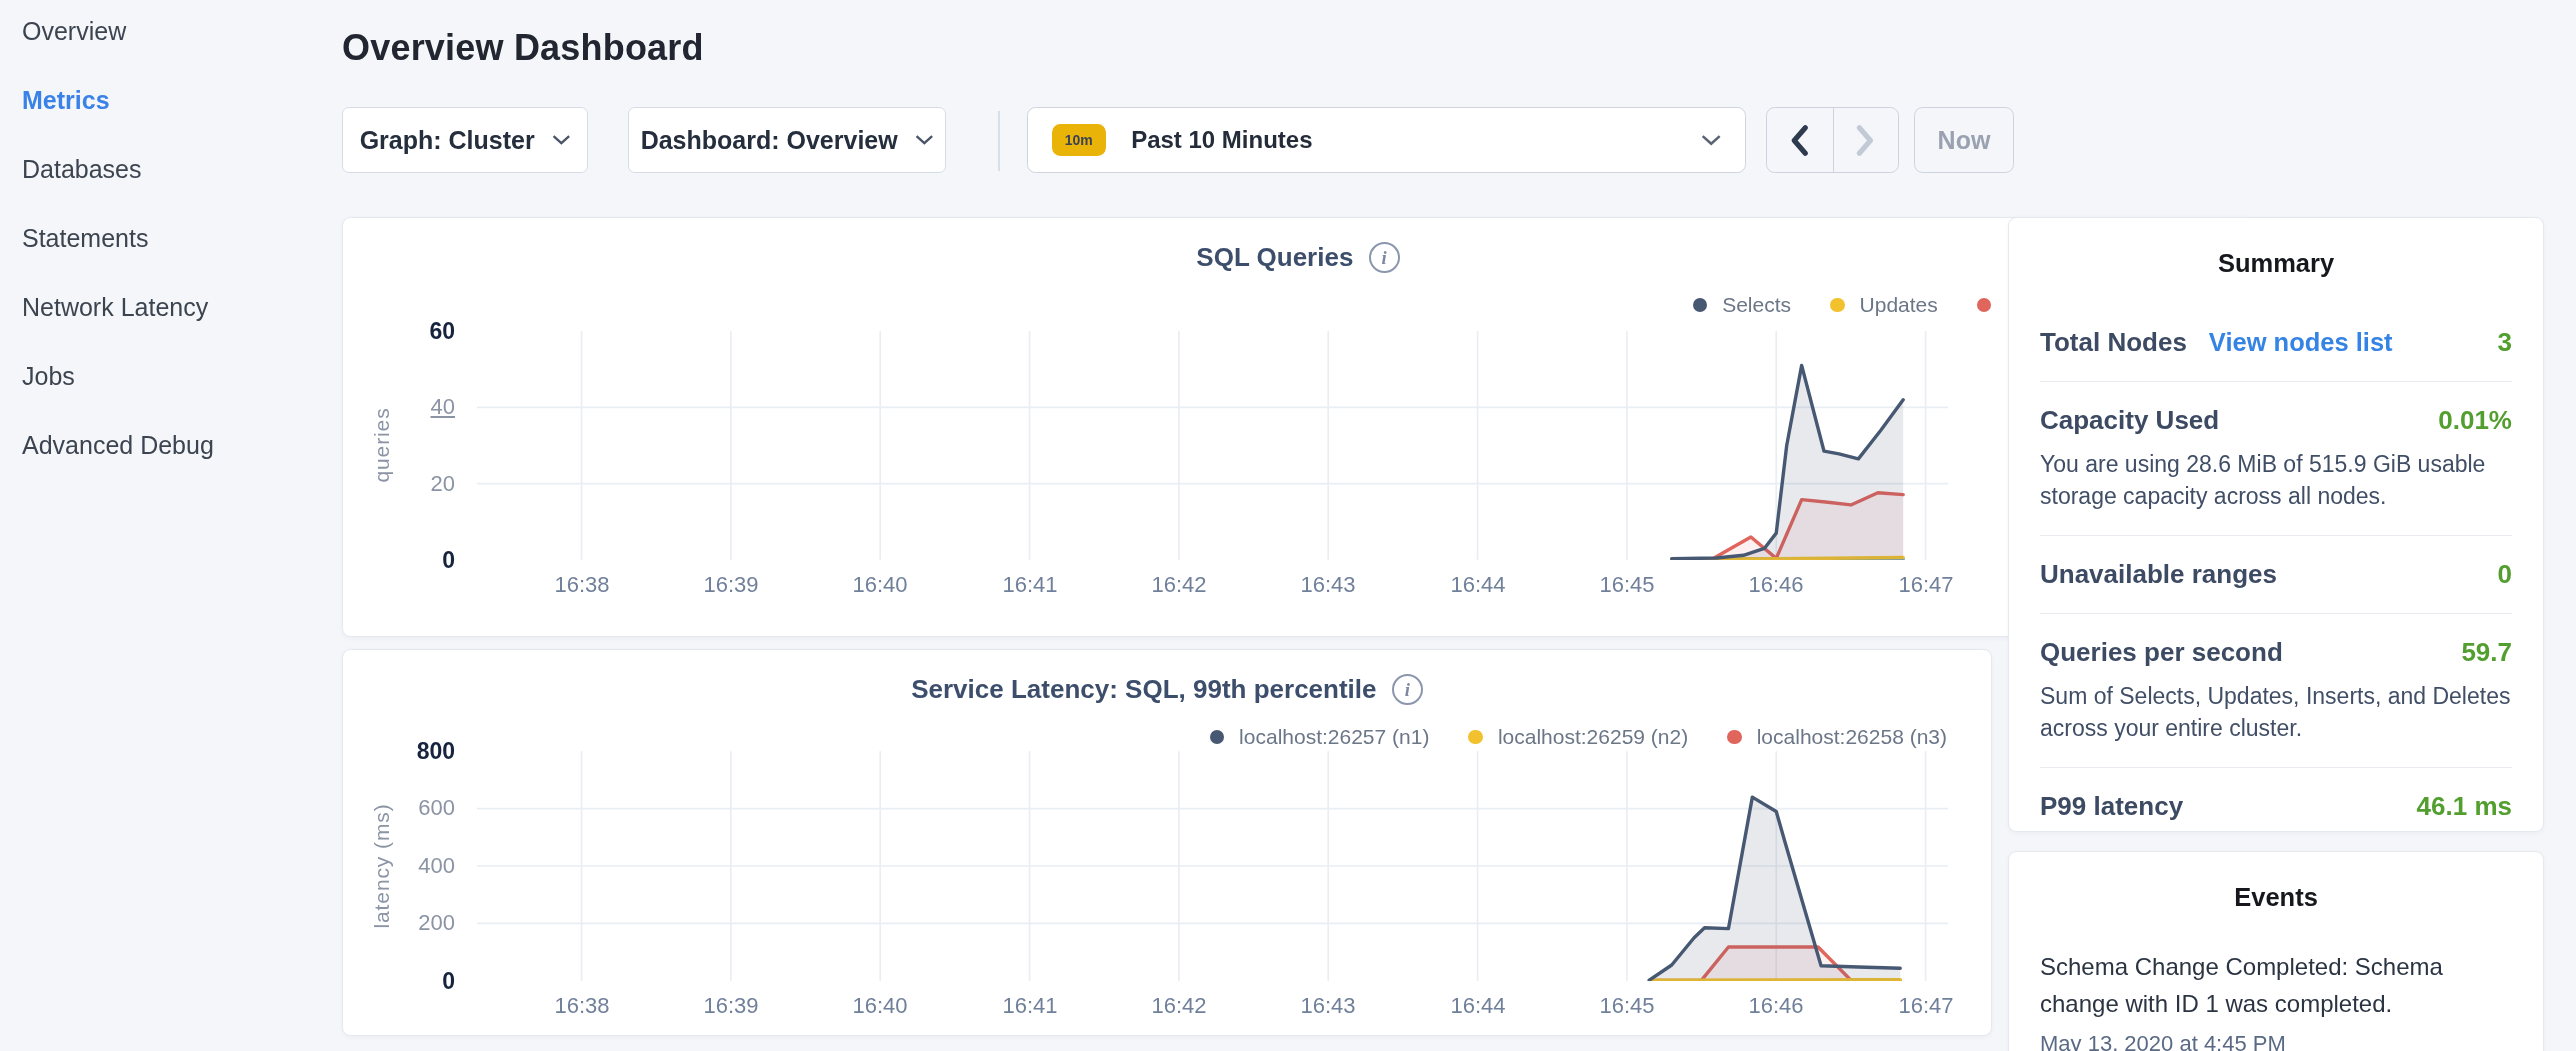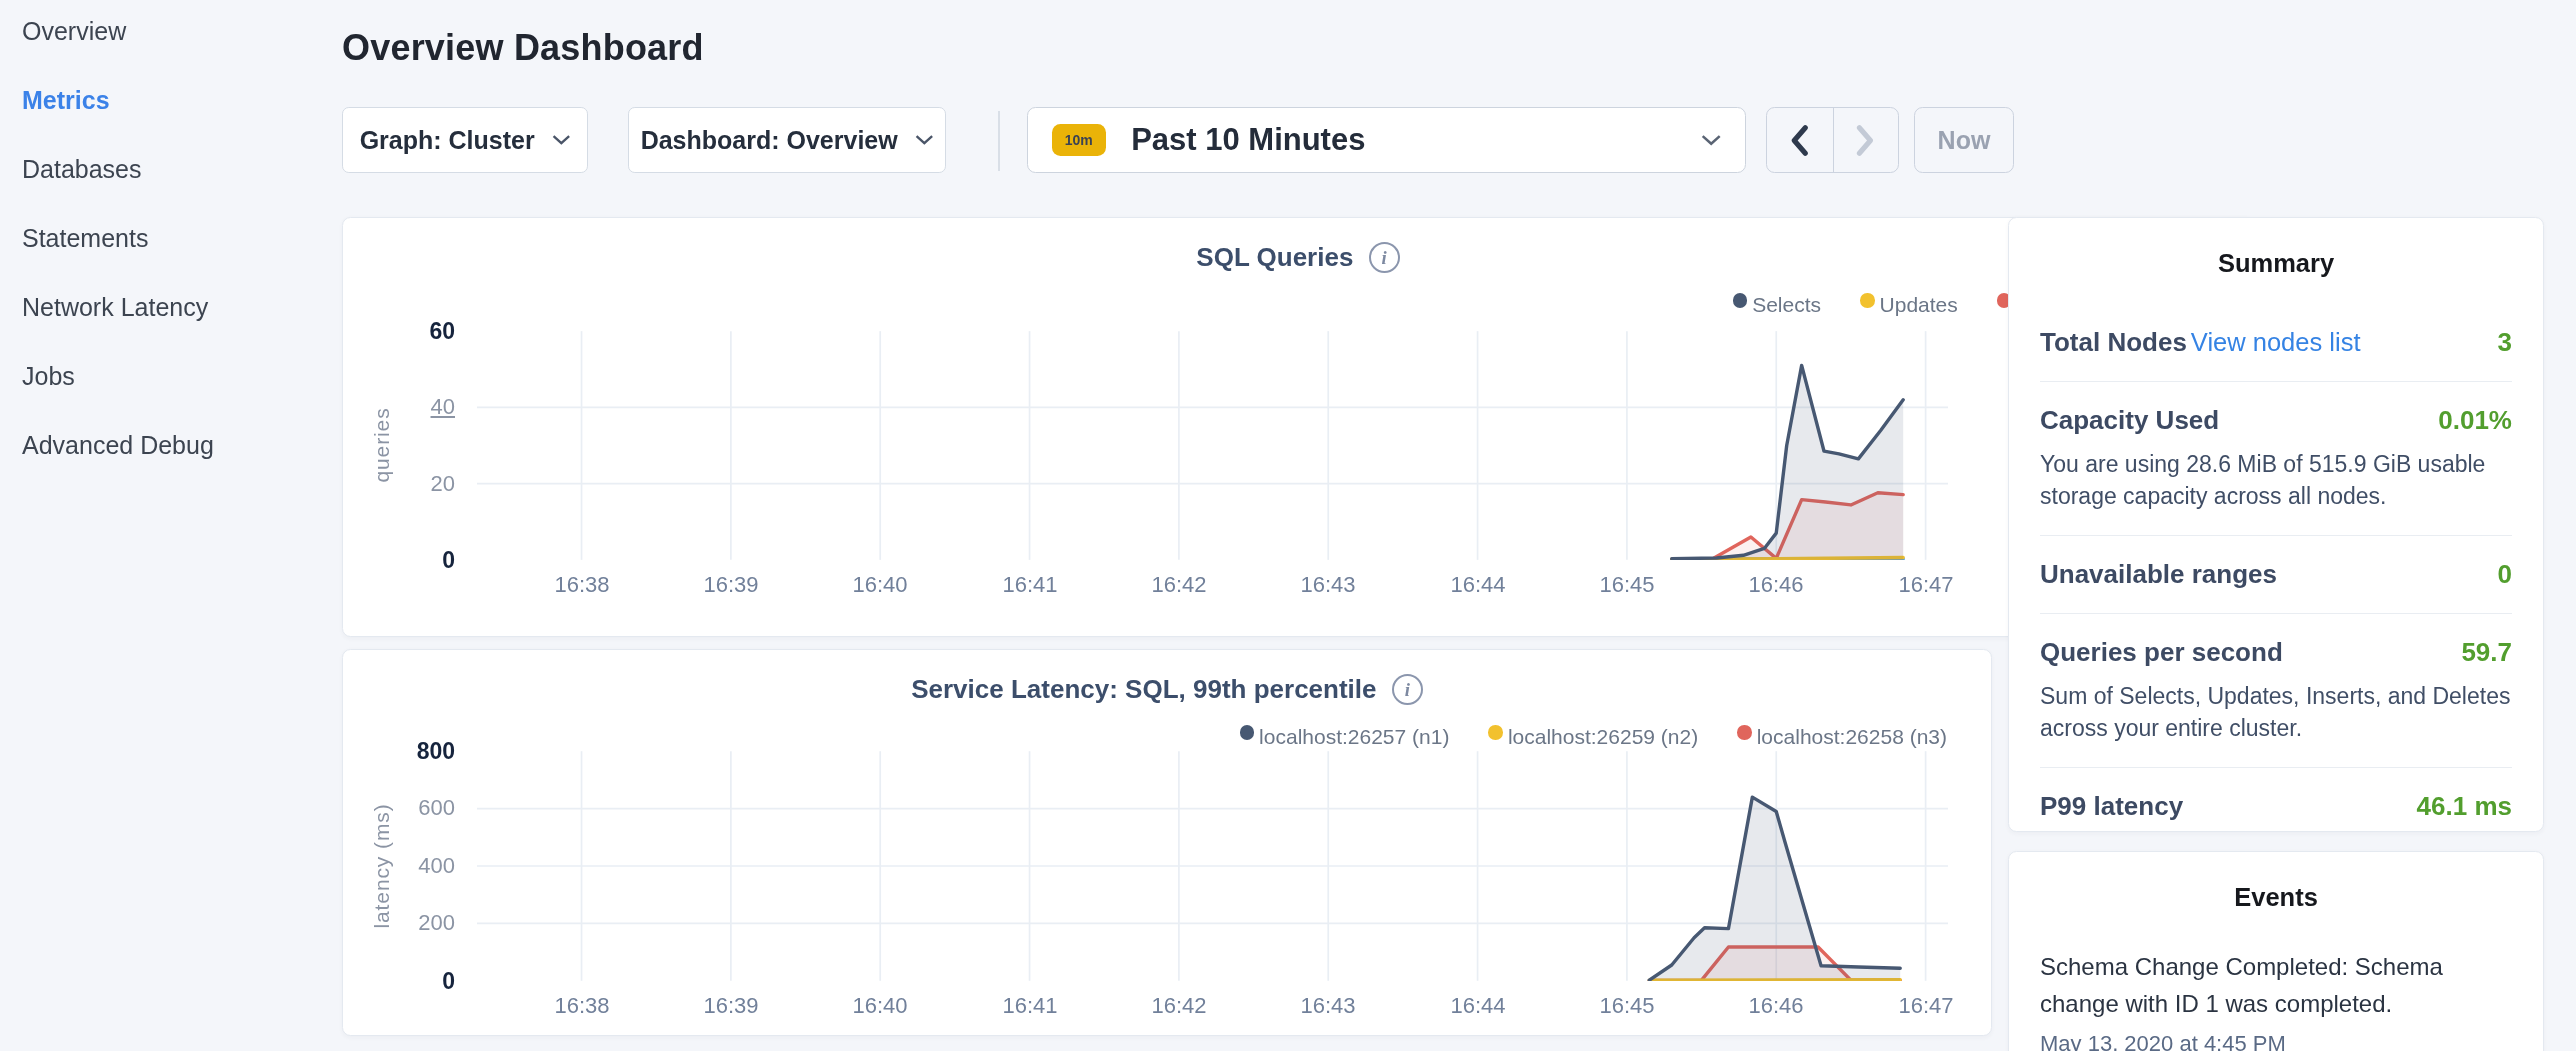--- a/index.html
+++ b/index.html
@@ -16,60 +16,60 @@
   .page-title { position:absolute; left:342px; top:27px; font-size:36px; font-weight:600; color:#212630; letter-spacing:0.2px; }
   .dd { position:absolute; top:107px; height:66px; background:#fff; border:1.7px solid #d5dce5; border-radius:6.8px;
         display:flex; align-items:center; justify-content:center; gap:17px; font-size:25px; font-weight:700; color:#252e3c; cursor:pointer; }
   .dd-graph { left:342px; width:246px; }
   .dd-dash  { left:628px; width:318px; }
   .chev { color:#4a5568; display:inline-flex; }
   .vdivider { position:absolute; left:998px; top:111px; width:1.7px; height:60px; background:#d9dfe7; }
   .time-box { position:absolute; left:1027px; top:107px; width:719px; height:66px; background:#fff; border:1.7px solid #cdd4de; border-radius:8.5px;
               display:flex; align-items:center; padding:0 24px; cursor:pointer; }
   .tw-badge { background:#eab308; border-radius:8.5px; padding:7.7px 12.8px; font-size:14px; font-weight:700; color:#3a4254;text-align:center; }
-  .tw-label { margin-left:25.5px; font-size:31px; font-weight:700; color:#242c3a; }
+  .tw-label { margin-left:25.5px; font-size:24px; font-weight:700; color:#242c3a; }
   .time-box .chev { margin-left:auto; color:#5a6474; }
   .arrow-group { position:absolute; left:1766px; top:107px; width:133px; height:66px; border:1.7px solid #ccd3df; border-radius:8.5px; display:flex; }
   .arrow-btn { width:50%; display:flex; align-items:center; justify-content:center; background:transparent; border:none; cursor:pointer; }
   .arrow-btn + .arrow-btn { border-left:1.7px solid #ccd3df; }
   .now-btn { position:absolute; left:1914px; top:107px; width:100px; height:66px; border:1.7px solid #ccd3df; border-radius:8.5px; background:transparent;
              font-family:"Liberation Sans",sans-serif; font-size:25px; font-weight:700; color:#9aa2b1; cursor:pointer; }
 
   
   .panel { position:absolute; background:#fff; border:1.7px solid #e4e9f0; border-radius:8.5px; box-shadow:0 1.7px 4.3px rgba(40,50,70,0.04); }
   .chart-panel-1 { left:342px; top:217px; width:1912px; height:420px; }
   .chart-panel-2 { left:342px; top:649px; width:1650px; height:387px; }
   .summary-panel { left:2008px; top:217px; width:536px; height:615px; }
   .events-panel  { left:2008px; top:851px; width:536px; height:255px; }
 
   
   .chart-head { position:absolute; top:24px; left:0; right:0; display:flex; justify-content:center; align-items:center; gap:15.3px; }
   .chart-title { font-size:26px; font-weight:700; color:#3c4e6b; }
   .info-icon { width:31px; height:31px; border:2.6px solid #8b96ad; border-radius:50%; display:flex; align-items:center; justify-content:center;
                font-size:18.7px; font-weight:700; color:#7d89a1; font-family:"Liberation Serif",serif; font-style:italic; cursor:pointer; }
   .legend { position:absolute; top:75px; right:44px; display:flex; gap:39px; align-items:center; }
-  .legend-item { display:flex; gap:5px; cursor:pointer; }
+  .legend-item { display:flex; align-items:center; gap:15px; cursor:pointer; }
   .legend-dot { width:14.5px; height:14.5px; border-radius:50%; display:inline-block; }
   .legend-label { font-size:21px; color:#6b7687; }
   .plot { position:absolute; left:134px; width:1471px; }
   .x-labels { position:absolute; left:134px; width:1471px; height:29px; }
   .x-tick { position:absolute; top:0; transform:translateX(-50%); font-size:22px; color:#71809a; }
   .y-labels { position:absolute; left:0; width:112px; }
   .y-tick { position:absolute; right:0; transform:translateY(-50%); font-size:22px; color:#8b94a4; text-align:right; }
   .y-tick.strong { color:#16243d; font-weight:700; font-size:23px; }
   .y-unit { position:absolute; white-space:nowrap; transform:translate(-50%,-50%) rotate(-90deg); font-size:21px; color:#8b94a4; letter-spacing:0.9px; }
 
   
   .panel-heading { padding-top:31px; text-align:center; font-size:25.5px; font-weight:700; color:#16181d; }
   .srows { padding:0 31px; margin-top:25.5px; }
   .srow { padding:23px 0; }
   .srow + .srow { border-top:1.7px solid #e9edf2; }
   .srow-top { display:flex; align-items:baseline; }
   .srow-label { font-size:26px; font-weight:700; color:#3d4a63; white-space:nowrap; }
-  .srow-link { font-size:25.5px; font-weight:400; color:#3583e4; margin-left:4px; text-decoration:none; cursor:pointer; white-space:nowrap; }
+  .srow-link { font-size:25.5px; font-weight:700; color:#3583e4; margin-left:22px; text-decoration:none; cursor:pointer; white-space:nowrap; }
   .srow-value { margin-left:auto; font-size:26px; font-weight:700; color:#529e2e; white-space:nowrap; }
   .srow-desc { margin-top:12px; font-size:23px; color:#404e66; line-height:32px; }
   .event-item { padding:0 31px; margin-top:36px; }
   .event-text { font-size:24px; color:#2b3442; line-height:37px; }
   .event-time { margin-top:8.5px; font-size:22px; color:#5a6a85; }
 </style>
 </head>
 <body>
 
 <div class="screen">

